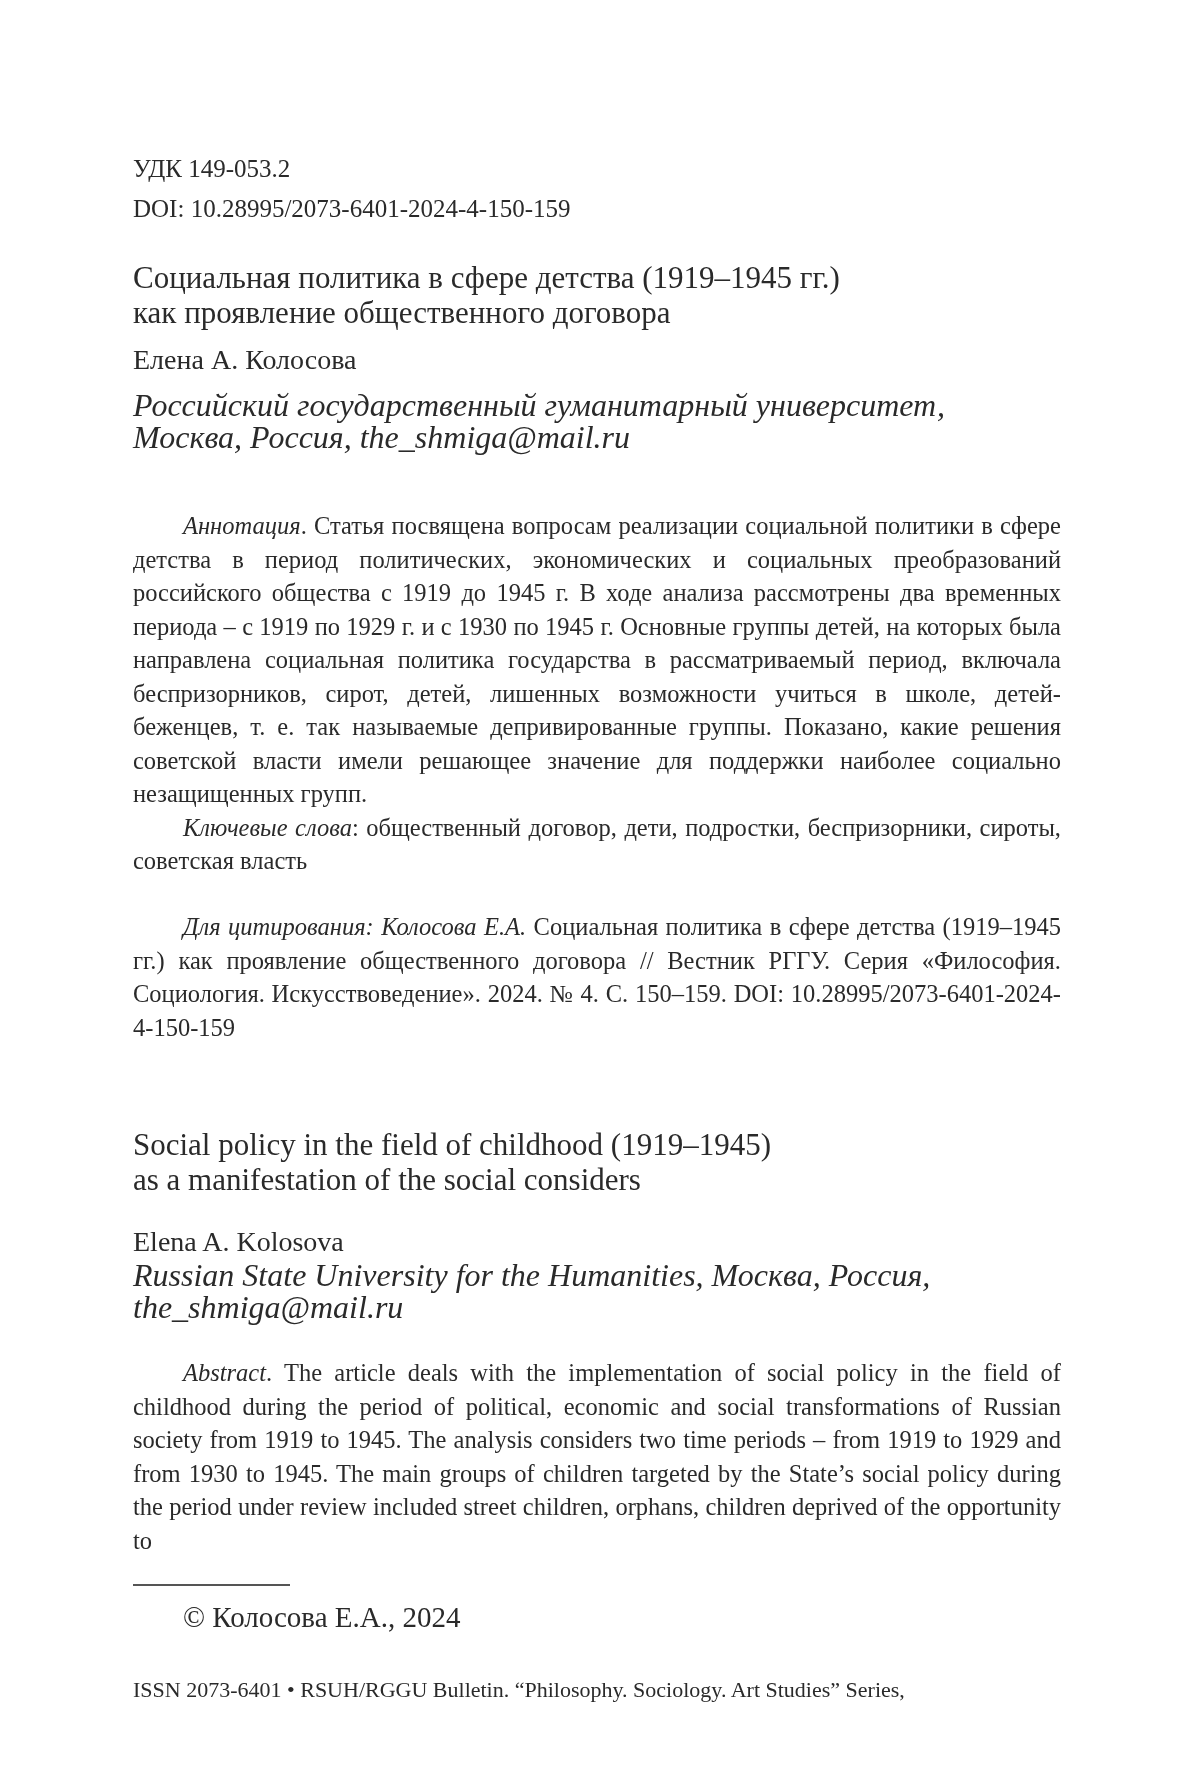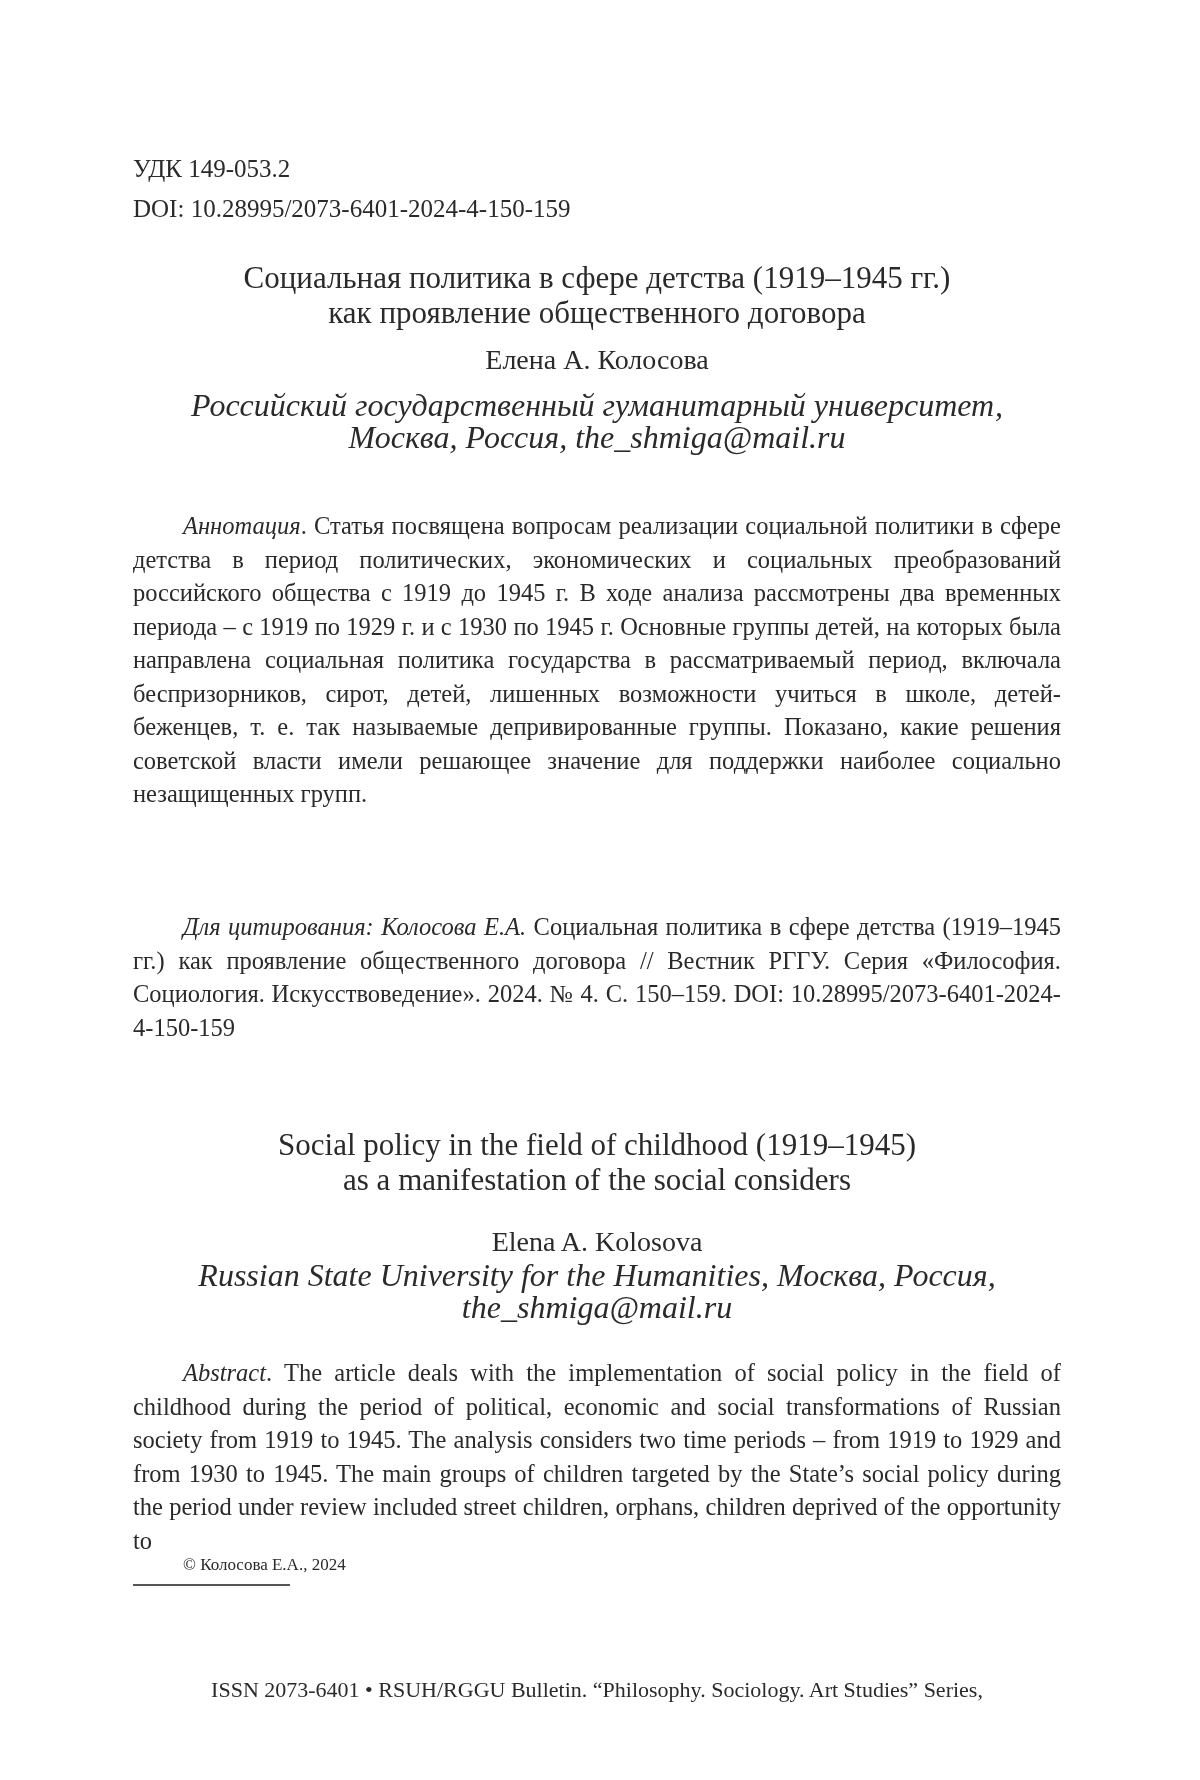--- a/index.html
+++ b/index.html
@@ -3,49 +3,50 @@
 <meta charset="utf-8">
 <style>
   html, body { margin: 0; padding: 0; background: #ffffff; }
   body {
     width: 1200px; height: 1780px; position: relative; overflow: hidden;
     font-family: "Liberation Serif", "DejaVu Serif", serif;
     color: #2a2a2a;
   }
   .abs { position: absolute; }
   .meta { left: 133px; font-size: 25px; line-height: 34px; }
-  .center { left: 133px; width: 928px; text-align: center; }
+  .center { left: 133px; width: 928px; }
   .title { font-size: 31px; line-height: 35px; }
   .author { font-size: 28px; line-height: 34px; }
   .affil { font-size: 32px; line-height: 32px; font-style: italic; }
   .body-block {
     left: 133px; width: 928px;
     font-size: 24.5px; line-height: 33.5px;
     text-align: justify; hyphens: manual;
   }
   .body-block p { margin: 0; text-indent: 50px; }
   .lbl { font-style: italic; }
   .rule { left: 133px; top: 1584px; width: 157px; height: 0; border-top: 2px solid #555; }
-  .copyright { left: 183px; top: 1548px; font-size: 17px; line-height: 33px; }
-  .footer { left: 133px; width: 928px; top: 1673px; text-align: center; font-size: 22px; line-height: 33px; }
+  .copyright { left: 183px; top: 1601px; font-size: 29px; line-height: 33px; }
+  .footer { left: 133px; width: 928px; top: 1673px; text-align: left; font-size: 22px; line-height: 33px; }
 </style>
 </head>
 <body>
 
 <div class="abs meta" style="top:152px;">УДК  149-053.2</div>
 <div class="abs meta" style="top:192px;text-align:right;">DOI:  10.28995/2073-6401-2024-4-150-159</div>
 
 <div class="abs center title" style="top:260px;">Социальная политика в сфере детства (1919–1945 гг.)</div>
 <div class="abs center title" style="top:295px;">как проявление общественного договора</div>
 <div class="abs center author" style="top:343px;">Елена А. Колосова</div>
 <div class="abs center affil" style="top:389px;">Российский государственный гуманитарный университет,</div>
 <div class="abs center affil" style="top:421px;">Москва, Россия, the_shmiga@mail.ru</div>
 
 <div class="abs body-block" style="top:509px;">
   <p><span class="lbl">Аннотация</span><span>. Статья посвящена вопросам реализации социальной политики в сфере детства в период политических, экономических и социальных преобразований российского общества с 1919 до 1945 г. В ходе анализа рассмотрены два временных периода – с 1919 по 1929 г. и с 1930 по 1945 г. Основные группы детей, на которых была направлена социальная политика государства в рассматриваемый период, включала беспризорников, сирот, детей, лишенных возможности учиться в школе, детей-беженцев, т. е. так называемые депривированные группы. Показано, какие решения советской власти имели решающее значение для поддержки наиболее социально незащищенных групп.</span></p>
+  <p><span class="lbl">Ключевые слова</span><span>: общественный договор, дети, подростки, беспризорники, сироты, советская власть</span></p>
 </div>
 
 <div class="abs body-block" style="top:910px;">
   <p><span class="lbl">Для цитирования: Колосова Е.А.</span><span> Социальная политика в сфере детства (1919–1945 гг.) как проявление общественного договора // Вестник РГГУ. Серия «Философия. Социология. Искусствоведение». 2024. № 4. С. 150–159. DOI: 10.28995/2073-6401-2024-4-150-159</span></p>
 </div>
 
 <div class="abs center title" style="top:1127px;">Social policy in the field of childhood (1919–1945)</div>
 <div class="abs center title" style="top:1162px;">as a manifestation of the social considers</div>
 <div class="abs center author" style="top:1225px;">Elena A. Kolosova</div>
 <div class="abs center affil" style="top:1259px;">Russian State University for the Humanities, Москва, Россия,</div>

